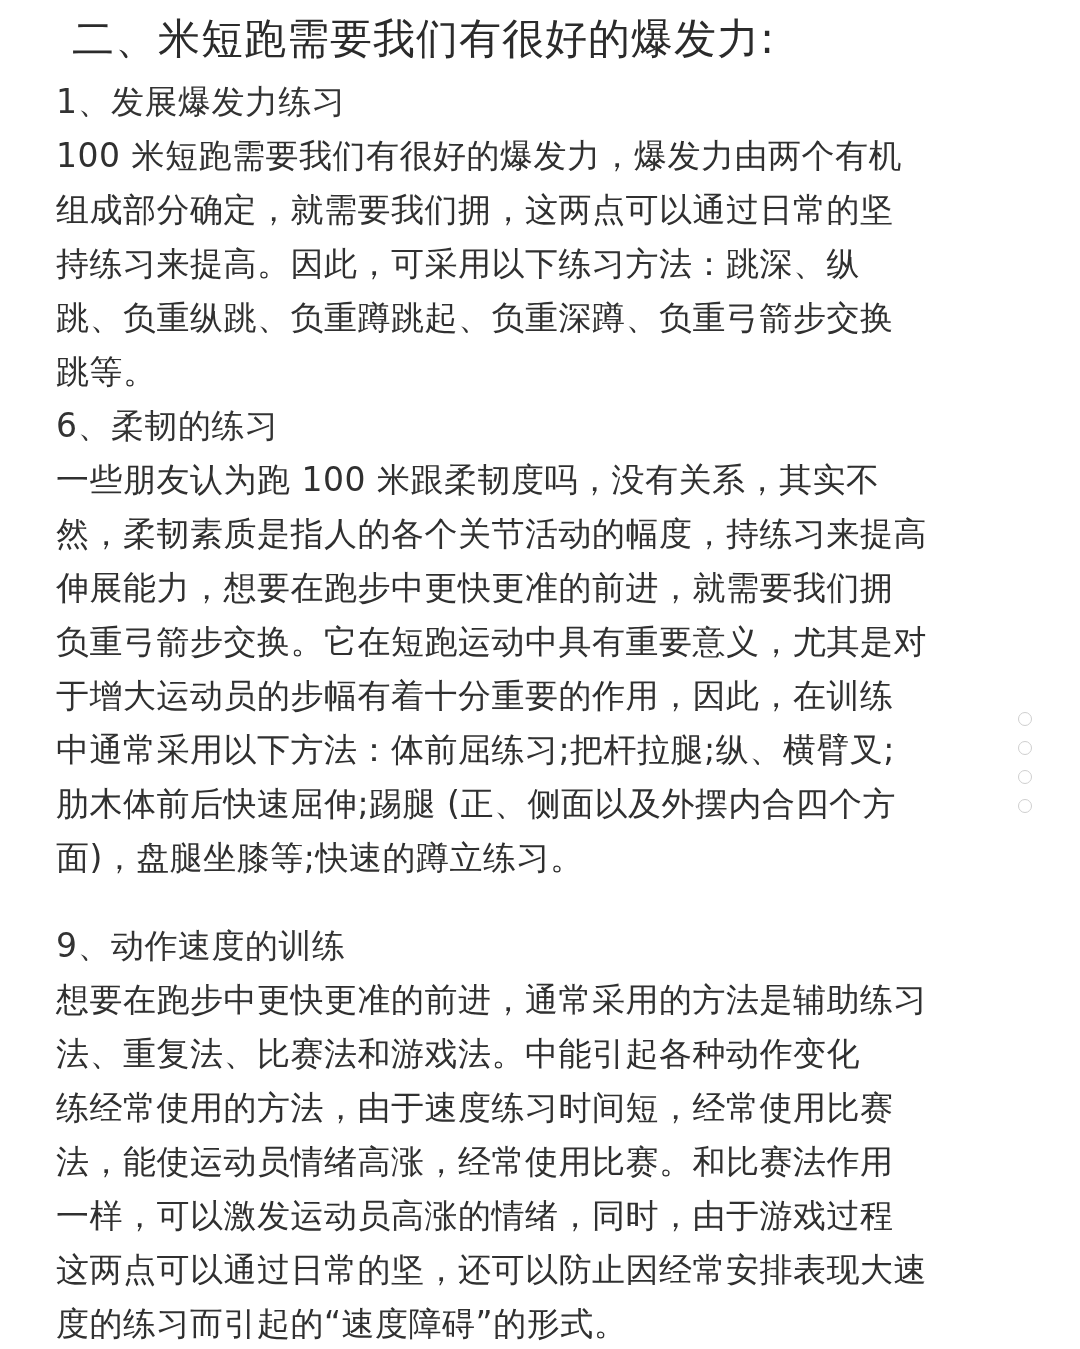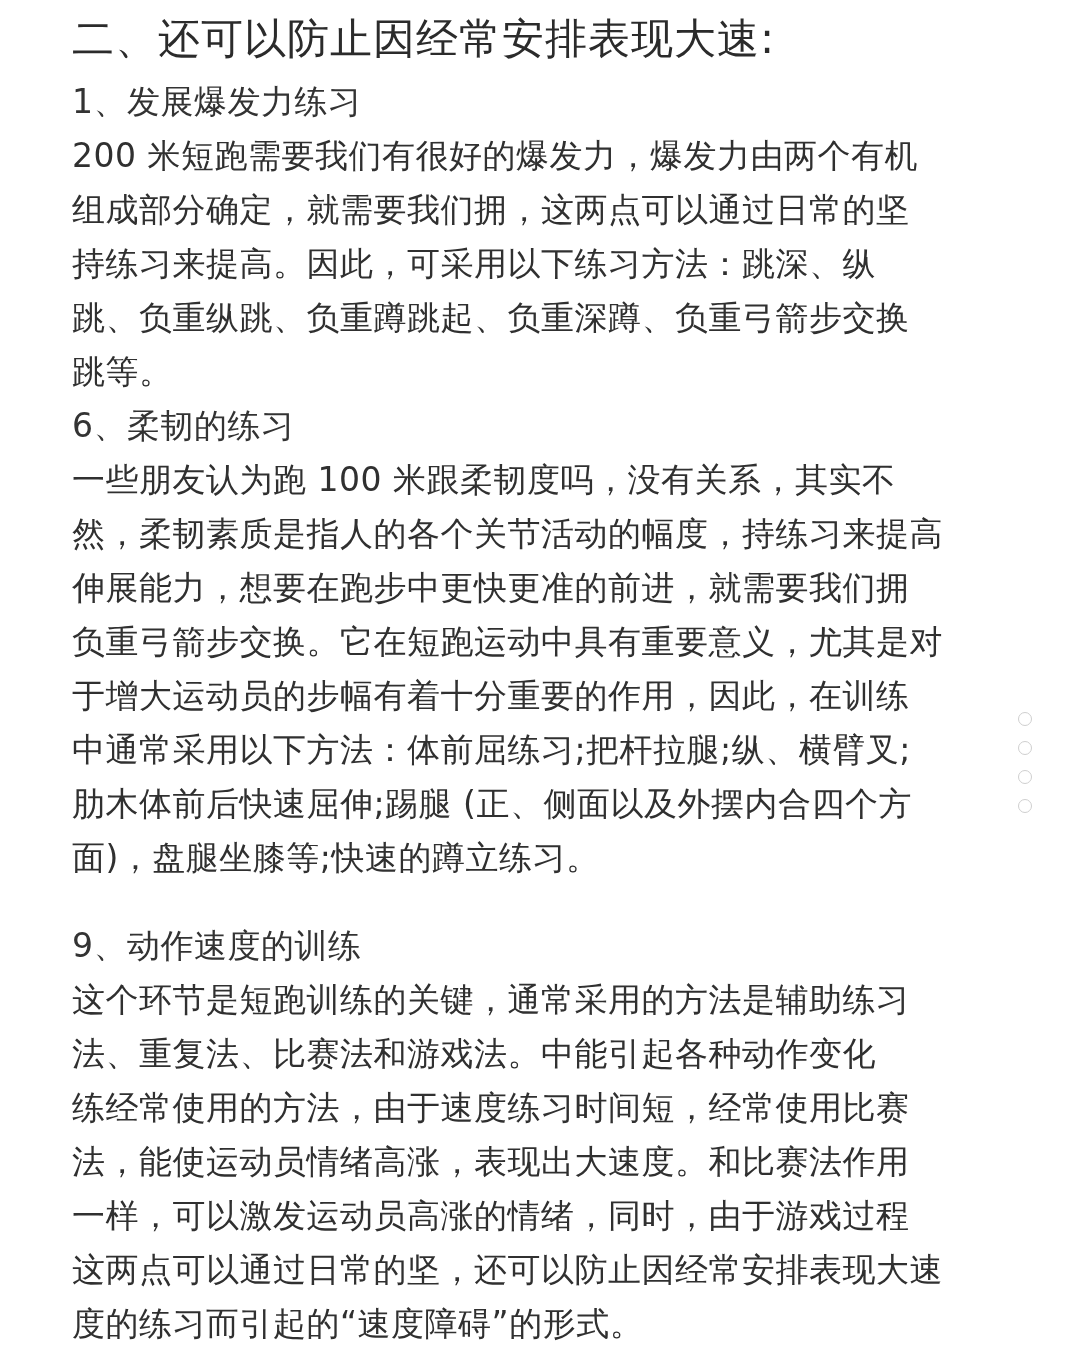--- a/index.html
+++ b/index.html
@@ -9,62 +9,62 @@
     font-family: "DejaVu Sans", "Liberation Sans", sans-serif;
     color: #2e2e2e;
     position: relative;
   }
   .title {
     position: absolute; left: 72px; top: 6px;
     font-size: 42px; line-height: 66px; color: #2b2b2b;
     white-space: nowrap; letter-spacing: 1px;
   }
   .line {
-    position: absolute; left: 72px;
+    position: absolute; left: 56px;
     font-size: 33px; line-height: 54px;
     white-space: nowrap; color: #303030;
     letter-spacing: 0.5px;
   }
   .heading { color: #333333; }
   .dots {
     position: absolute; left: 1018px; top: 712px; width: 20px;
   }
   .dot {
     width: 14px; height: 14px; border: 1.5px solid #cfcfcf; border-radius: 50%;
     background: #ffffff; margin: 0 0 15px 0; box-sizing: border-box;
   }
 </style>
 </head>
 <body>
 
 <div>
-  <div class="title">二、还可以防止因经常安排表现大速:</div>
+  <div class="title">二、米短跑需要我们有很好的爆发力:</div>
 
   <div class="line heading" style="top:75px">1、发展爆发力练习</div>
-  <div class="line" style="top:129px">200 米短跑需要我们有很好的爆发力，爆发力由两个有机</div>
+  <div class="line" style="top:129px">100 米短跑需要我们有很好的爆发力，爆发力由两个有机</div>
   <div class="line" style="top:183px">组成部分确定，就需要我们拥，这两点可以通过日常的坚</div>
   <div class="line" style="top:237px">持练习来提高。因此，可采用以下练习方法：跳深、纵</div>
   <div class="line" style="top:291px">跳、负重纵跳、负重蹲跳起、负重深蹲、负重弓箭步交换</div>
   <div class="line" style="top:345px">跳等。</div>
 
   <div class="line heading" style="top:399px">6、柔韧的练习</div>
   <div class="line" style="top:453px">一些朋友认为跑 100 米跟柔韧度吗，没有关系，其实不</div>
   <div class="line" style="top:507px">然，柔韧素质是指人的各个关节活动的幅度，持练习来提高</div>
   <div class="line" style="top:561px">伸展能力，想要在跑步中更快更准的前进，就需要我们拥</div>
   <div class="line" style="top:615px">负重弓箭步交换。它在短跑运动中具有重要意义，尤其是对</div>
   <div class="line" style="top:669px">于增大运动员的步幅有着十分重要的作用，因此，在训练</div>
   <div class="line" style="top:723px">中通常采用以下方法：体前屈练习;把杆拉腿;纵、横臂叉;</div>
   <div class="line" style="top:777px">肋木体前后快速屈伸;踢腿 (正、侧面以及外摆内合四个方</div>
   <div class="line" style="top:831px">面)，盘腿坐膝等;快速的蹲立练习。</div>
 
   <div class="line heading" style="top:919px">9、动作速度的训练</div>
-  <div class="line" style="top:973px">这个环节是短跑训练的关键，通常采用的方法是辅助练习</div>
+  <div class="line" style="top:973px">想要在跑步中更快更准的前进，通常采用的方法是辅助练习</div>
   <div class="line" style="top:1027px">法、重复法、比赛法和游戏法。中能引起各种动作变化</div>
   <div class="line" style="top:1081px">练经常使用的方法，由于速度练习时间短，经常使用比赛</div>
-  <div class="line" style="top:1135px">法，能使运动员情绪高涨，表现出大速度。和比赛法作用</div>
+  <div class="line" style="top:1135px">法，能使运动员情绪高涨，经常使用比赛。和比赛法作用</div>
   <div class="line" style="top:1189px">一样，可以激发运动员高涨的情绪，同时，由于游戏过程</div>
   <div class="line" style="top:1243px">这两点可以通过日常的坚，还可以防止因经常安排表现大速</div>
   <div class="line" style="top:1297px">度的练习而引起的“速度障碍”的形式。</div>
 </div>
 
 <div class="dots">
   <div class="dot"></div>
   <div class="dot"></div>
   <div class="dot"></div>
   <div class="dot"></div>

